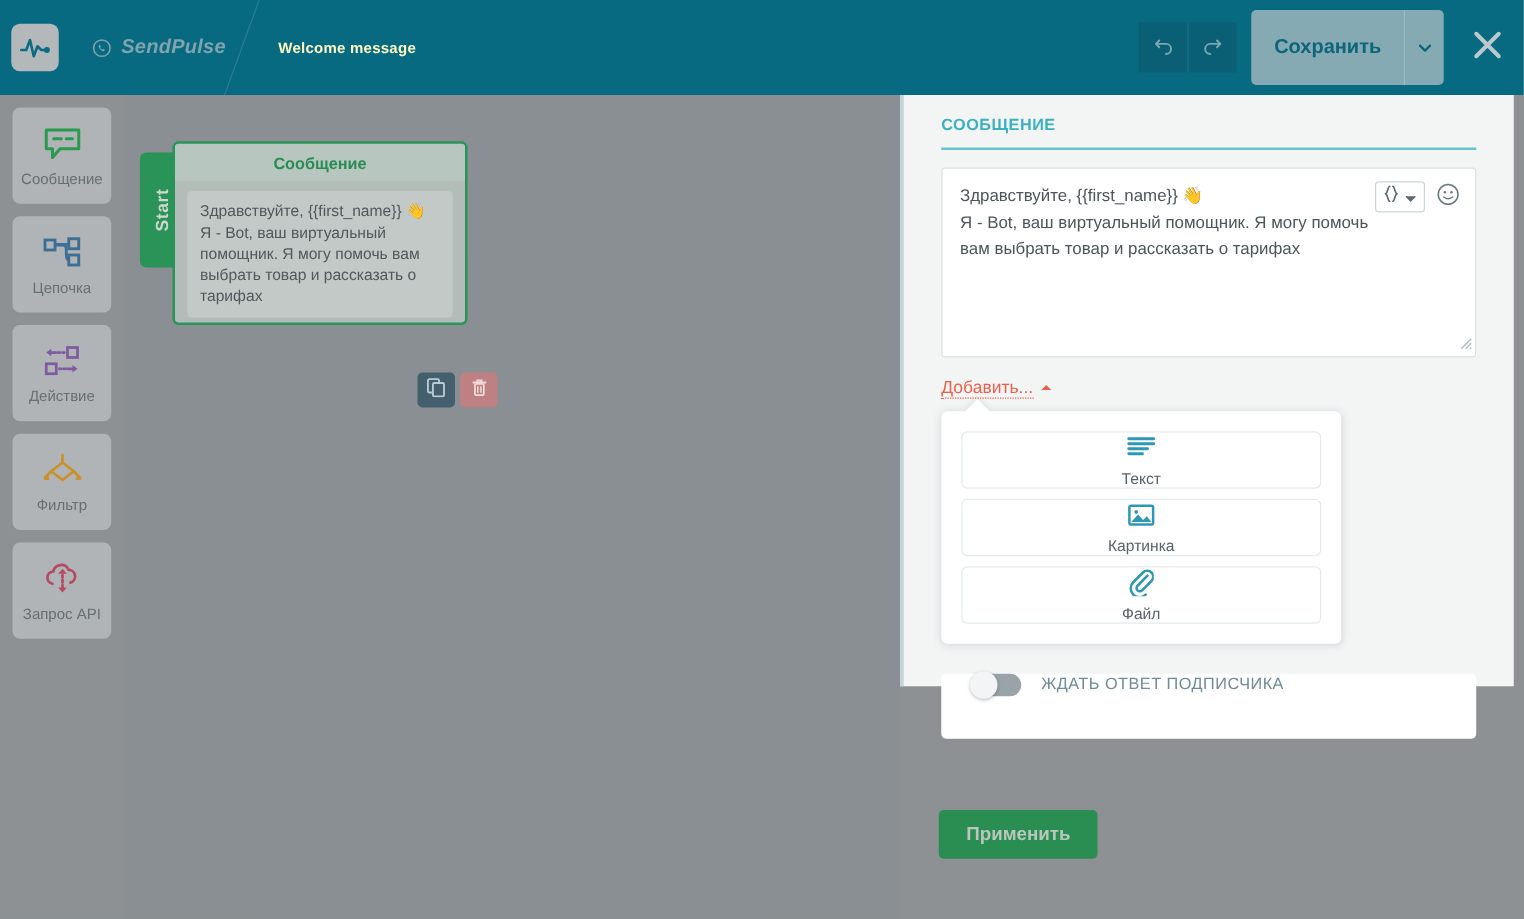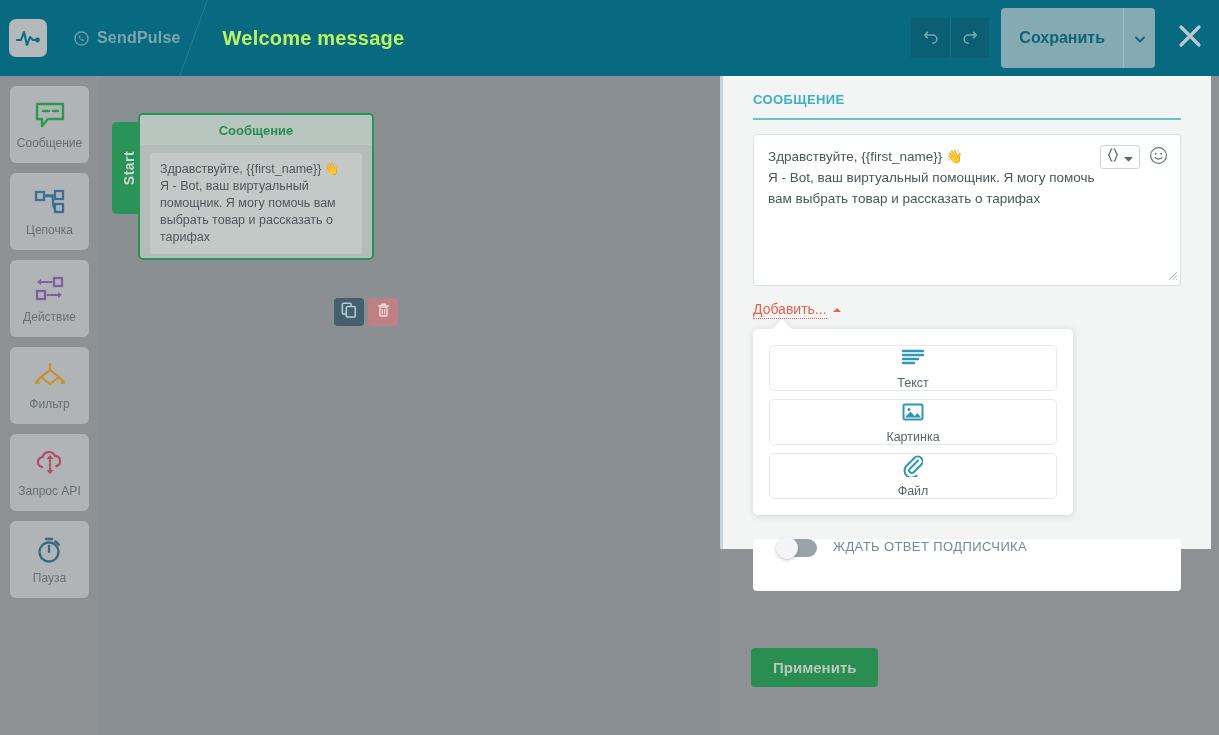--- a/index.html
+++ b/index.html
@@ -22,34 +22,35 @@
     background: #b3b8ba; border-radius: 7px;
     display: flex; align-items: center; justify-content: center;
     flex: 0 0 auto;
   }
   .logo-box svg { display: block; }
   .brand {
     display: flex; align-items: center; gap: 8px;
     margin-left: 27px;
     font-size: 16px; font-weight: bold; color: #7fa4af; letter-spacing: .2px;
     flex: 0 0 auto;
+    font-style: italic;
   }
   .brand .wa-icon { display: inline-flex; }
   .crumb-sep {
     width: 42px; height: 76px; flex: 0 0 auto; position: relative;
   }
   .crumb-sep::after {
     content: ""; position: absolute; left: 12px; top: -6px;
     width: 0; height: 0;
     border-left: 1px solid #2d7d90;
     height: 88px;
     transform: skewX(-20deg);
   }
   .crumb-title {
-    font-size: 20px; font-weight: bold; color: #bef264;
+    font-size: 12px; font-weight: bold; color: #fef9c3;
     letter-spacing: .2px; flex: 0 0 auto;
   }
   .header-right {
     margin-left: auto; display: flex; align-items: center; gap: 0; padding-right: 14px;
   }
   .hist-btn {
     width: 39px; height: 40px; background: #0a5f74;
     display: flex; align-items: center; justify-content: center;
     color: #7aa7b3; cursor: pointer;
   }
@@ -343,31 +344,20 @@
         <svg width="32" height="28" viewBox="0 0 32 28">
           <path d="M8 18 a5 5 0 0 1 0.6 -9.9 a6.5 6.5 0 0 1 12.3 -1.2 a5.2 5.2 0 0 1 1.4 10.2" fill="none" stroke="#b44a63" stroke-width="2.2" stroke-linecap="round"></path>
           <path d="M16 6 L12.5 10 H19.5 Z" fill="#b44a63"></path>
           <path d="M16 11 v2 M16 15 v2 M16 19 v2" stroke="#b44a63" stroke-width="2.2" stroke-linecap="round"></path>
           <path d="M16 25 L12.5 21 H19.5 Z" fill="#b44a63"></path>
         </svg>
       </div>
       <div class="tl">Запрос API</div>
     </div>
 
-    <div class="tool">
-      <div class="ti">
-        <svg width="30" height="30" viewBox="0 0 30 30">
-          <circle cx="14" cy="17" r="9.5" fill="none" stroke="#3a6a80" stroke-width="2.3"></circle>
-          <path d="M14 17 V11" stroke="#3a6a80" stroke-width="2.3" stroke-linecap="round"></path>
-          <path d="M11 4 h6" stroke="#3a6a80" stroke-width="2.3" stroke-linecap="round"></path>
-          <path d="M20.5 6.5 l3.2 3.2" stroke="#3a6a80" stroke-width="2.6" stroke-linecap="round"></path>
-        </svg>
-      </div>
-      <div class="tl">Пауза</div>
-    </div>
   </div>
 
   <div class="canvas">
     <div class="node-wrap">
 
       <div class="start-tab">
         <span>Start</span>
       </div>
 
       <div class="node">

